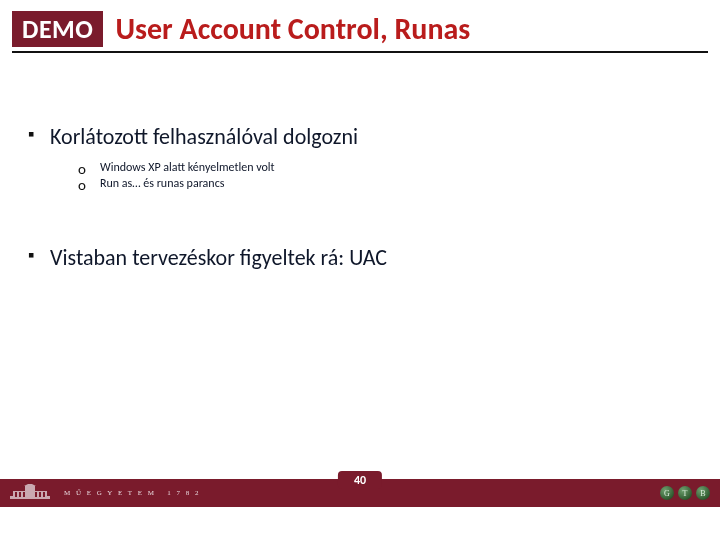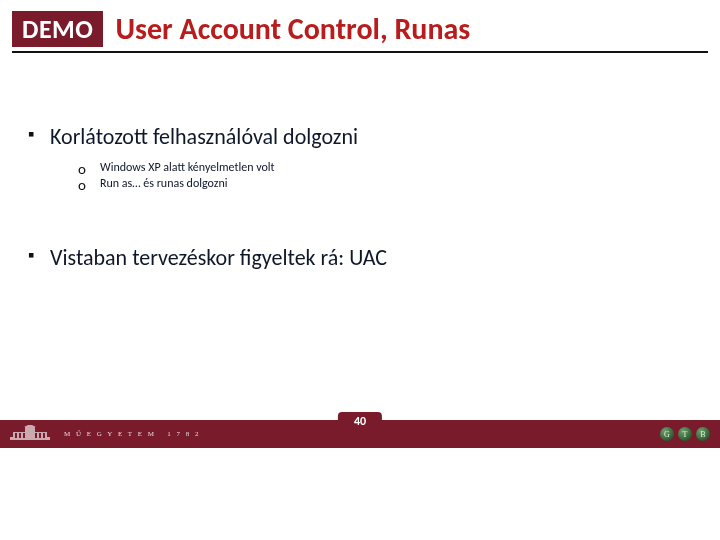--- a/index.html
+++ b/index.html
@@ -1,17 +1,17 @@
 <!DOCTYPE html>
 <html><head>
 <meta charset="utf-8">
 <style>
   * { margin: 0; padding: 0; box-sizing: border-box; }
   html, body { width: 720px; height: 540px; font-family: Calibri, "Segoe UI", Arial, sans-serif; background: #fff; overflow: hidden; }
-  .slide { width: 720px; height: 448px; position: relative; display: flex; flex-direction: column; }
+  .slide { width: 720px; height: 507px; position: relative; display: flex; flex-direction: column; }
   .header { display: flex; align-items: center; gap: 12px; padding: 10px 12px 0 12px; }
   .demo-badge {
     background: #7a1b2c;
     color: #fff;
     font-size: 26px;
     font-weight: 600;
     padding: 2px 10px;
     letter-spacing: 0.5px;
   }
   .title { font-size: 30px; color: #b91c1c; font-weight: 700; }
@@ -49,21 +49,21 @@
     <div class="title">User Account Control, Runas</div>
   </div>
   <div class="rule"></div>
 
   <div class="content">
     <ul class="lvl1">
       <li>
         <span>Korlátozott felhasználóval dolgozni</span>
         <ul class="lvl2">
           <li><span>Windows XP alatt kényelmetlen volt</span></li>
-          <li><span>Run as… és runas dolgozni</span></li>
+          <li><span>Run as… és runas parancs</span></li>
         </ul>
       </li>
     </ul>
     <div class="spacer"></div>
     <ul class="lvl1">
       <li>
         <span>Vistaban tervezéskor figyeltek rá: UAC</span>
       </li>
     </ul>
   </div>

